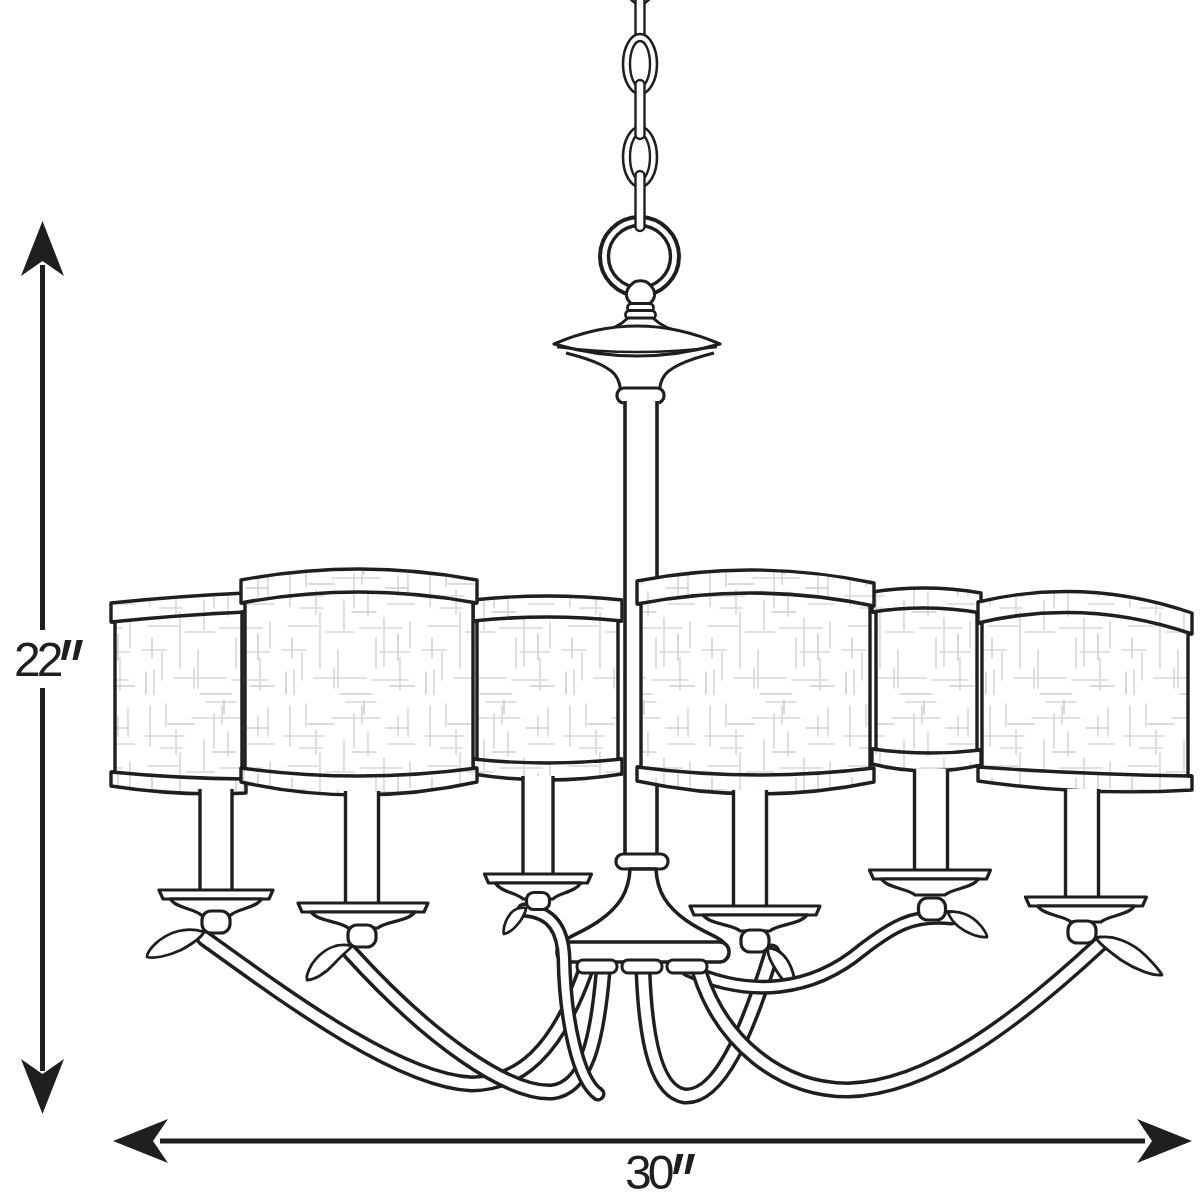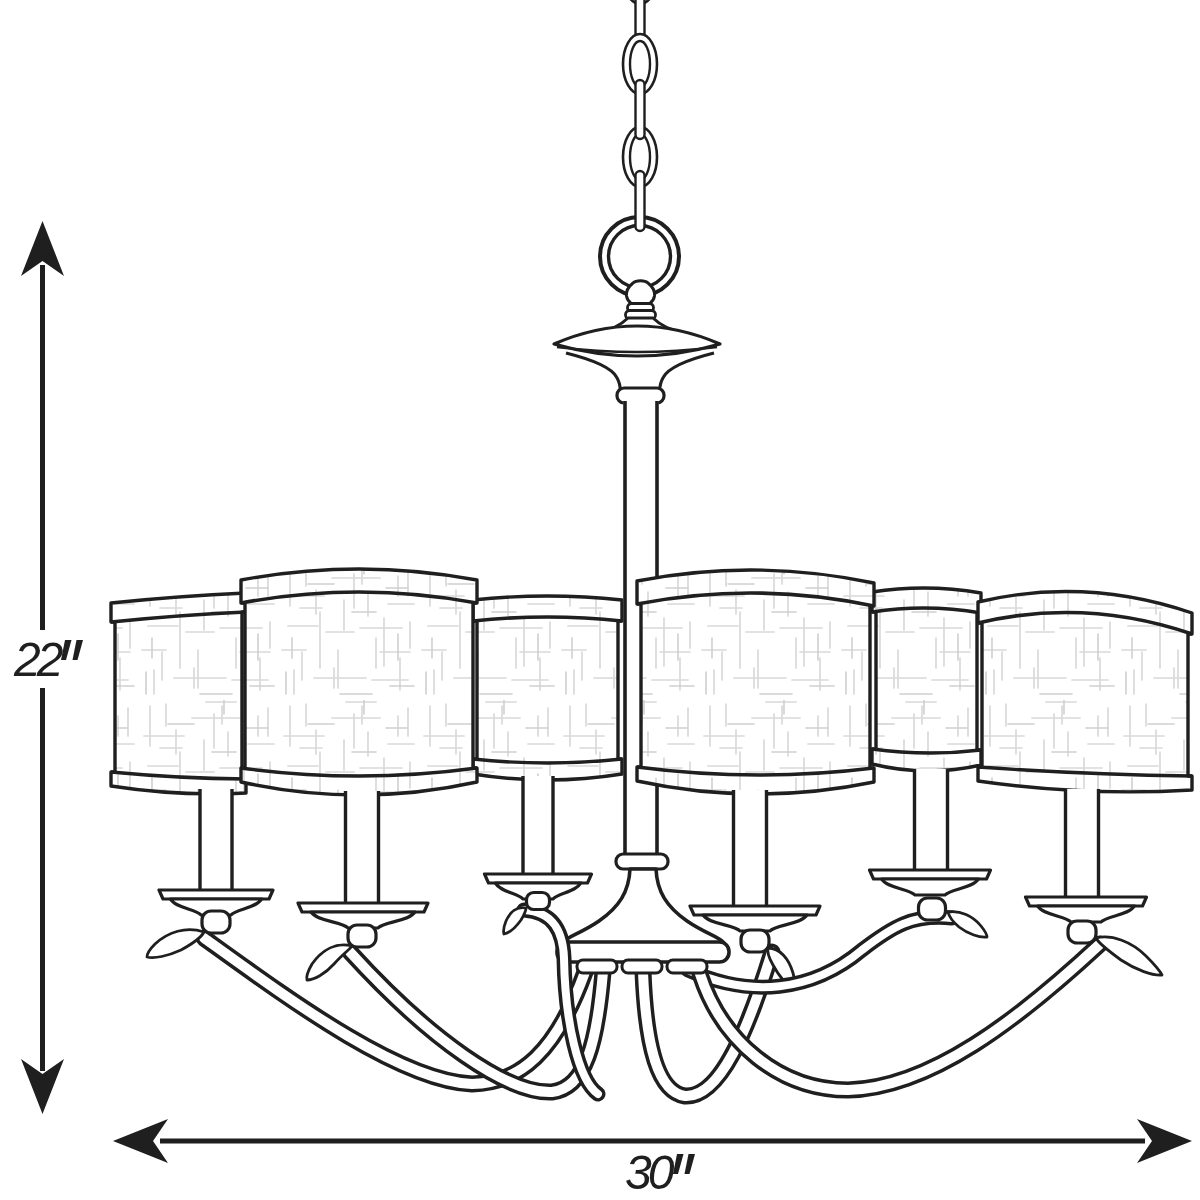--- a/index.html
+++ b/index.html
@@ -1,16 +1,16 @@
 <!DOCTYPE html>
 <html><head>
 <meta charset="utf-8">
 <style>
   html,body{margin:0;padding:0;background:#ffffff;}
-  #stage{width:1200px;height:1200px;position:relative;overflow:hidden;background:#fff;font-style:italic;}
+  #stage{width:1200px;height:1200px;position:relative;overflow:hidden;background:#fff;}
   svg{display:block;}
   text{font-family:"Liberation Sans", sans-serif;}
 </style>
 </head>
 <body>
 <div id="stage">
 <svg width="1200" height="1200" viewBox="0 0 1200 1200">
 <defs>
   <pattern id="tx" width="140" height="140" patternUnits="userSpaceOnUse">
     <g stroke="#d9d9d9" stroke-width="1.7" stroke-linecap="round" fill="none">

